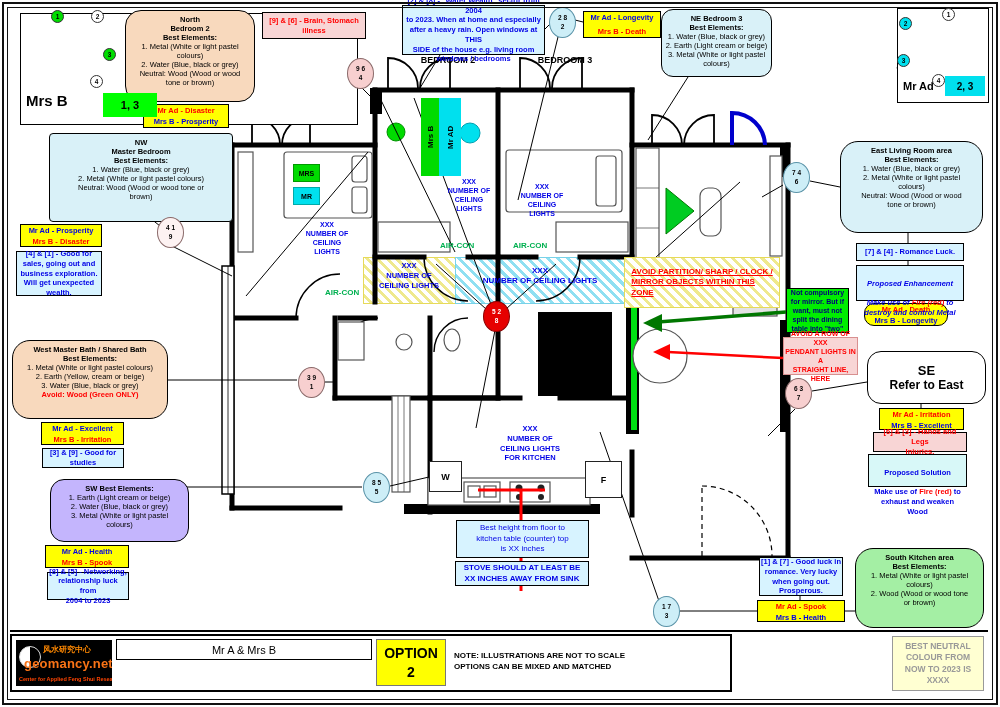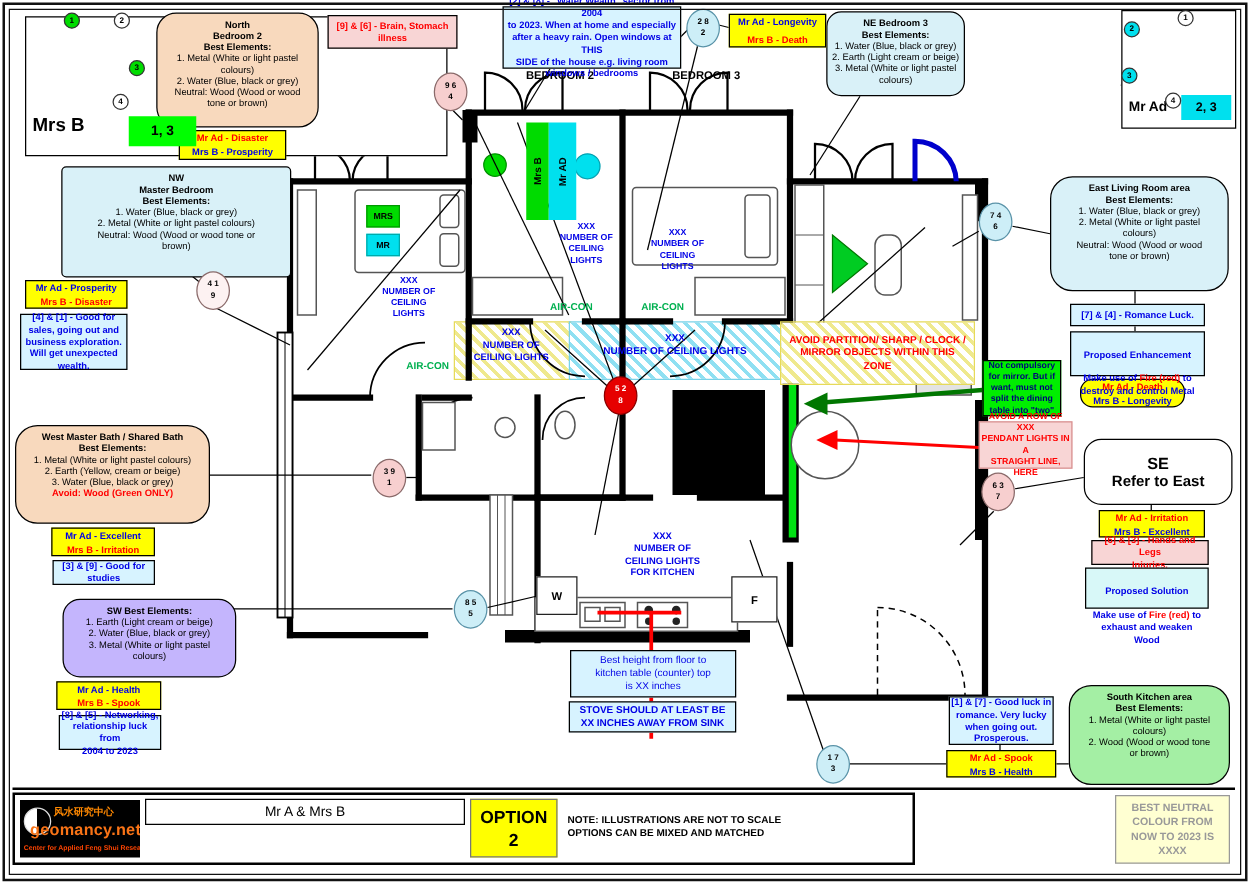--- a/index.html
+++ b/index.html
@@ -19,21 +19,21 @@
   .bg-cyanlt{background:#d9f1f8;}
   .bg-yellowlt{background:#c4b5fd;margin-left:32px;}
   .bg-greenlt{background:#a4efa4;}
   .bg-white{background:#fff;}
   .luck{position:absolute;background:#ffff00;border:1.5px solid #000;display:flex;flex-direction:column;align-items:center;justify-content:space-between;font-weight:bold;font-size:7.5px;line-height:1.5;z-index:4;box-sizing:border-box;}
   .t-red{color:#f00;}.t-blue{color:#0000e6;}
   .info{position:absolute;background:#d7f3ff;border:1px solid #000;color:#0000e6;font-weight:bold;font-size:7.5px;line-height:1.3;text-align:center;white-space:pre-line;padding:2px 1px;z-index:4;box-sizing:border-box;display:flex;flex-direction:column;align-items:center;justify-content:center;}
   .info.pink{background:#f8d5d5;color:#f00;}
   .info.greenb{background:#00ee00;color:#00007a;border:1px solid #000;}
   .info.cyanb{background:#d8f8f8;}
-  .avoidzone{position:absolute;z-index:4;background:repeating-linear-gradient(45deg,#ffffff 0 4px,#efe98d 4px 7px);border:1px solid #e6da5a;color:#f00;font-weight:bold;font-size:8px;line-height:1.3;text-align:center;white-space:pre-line;display:flex;align-items:center;justify-content:center;box-sizing:border-box;}
+  .avoidzone{position:absolute;z-index:4;background:repeating-linear-gradient(45deg,#ffffff 0 4px,#efe98d 4px 7px);border:1px solid #e6da5a;color:#f00;font-weight:bold;font-size:8px;line-height:1.3;white-space:pre-line;display:flex;align-items:center;justify-content:center;box-sizing:border-box;text-decoration:underline;}
   .badge{position:absolute;width:27px;height:31px;border-radius:50%;border:1px solid #8a6a6a;display:flex;flex-direction:column;align-items:center;justify-content:center;font-size:6.5px;font-weight:bold;line-height:1.3;z-index:6;background:#fff;box-sizing:border-box;}
   .badge.pk{background:#f7cfcf;}
   .badge.cy{background:#cdeef7;border-color:#5a93a8;}
   .badge.wh{background:#fdf2f2;}
   .badge.rd{background:#e60000;color:#fff;border-color:#8a0000;}
   .bluelabel{position:absolute;color:#0000e6;font-weight:bold;white-space:pre-line;text-align:center;line-height:1.3;font-size:7px;z-index:3;}
   .greenlabel{position:absolute;color:#00b050;font-weight:bold;font-size:8px;z-index:3;}
   .roomname{position:absolute;font-weight:bold;font-size:9px;color:#000;text-align:center;z-index:3;}
   .vbar{position:absolute;writing-mode:vertical-rl;transform:rotate(180deg);font-weight:bold;font-size:8px;display:flex;align-items:center;justify-content:center;z-index:3;color:#000;}
   .tag{position:absolute;display:flex;align-items:center;justify-content:center;font-weight:bold;font-size:7px;z-index:3;border:1px solid #098;box-sizing:border-box;}
@@ -366,21 +366,21 @@
 sales, going out and
 business exploration.
 Will get unexpected
 wealth.</div>
   <div class="info" style="left:42px;top:448px;width:82px;height:20px;">[3] &amp; [9] - Good for
 studies</div>
   <div class="info" style="left:47px;top:572px;width:82px;height:28px;">[8] &amp; [5] - Networking,
 relationship luck from
 2004 to 2023</div>
   <div class="info" style="left:856px;top:243px;width:108px;height:18px;">[7] &amp; [4] - Romance Luck.</div>
-  <div class="info" style="left:856px;top:265px;width:108px;height:36px;display:block;padding-top:3px;">
+  <div class="info" style="left:856px;top:265px;width:108px;height:36px;display:block;padding-top:3px;font-style:italic;">
     <div>Proposed Enhancement</div>
     <div><span>Make use of </span><span class="t-red">Fire (red)</span><span> to destroy and control Metal</span></div>
   </div>
   <div class="info pink" style="left:873px;top:432px;width:94px;height:20px;">[6] &amp; [3] - Hands and Legs
 Injuries.</div>
   <div class="info cyanb" style="left:868px;top:454px;width:99px;height:33px;display:block;padding-top:3px;">
     <div>Proposed Solution</div>
     <div><span>Make use of </span><span class="t-red">Fire (red)</span><span> to exhaust and weaken Wood</span></div>
   </div>
   <div class="info greenb" style="left:786px;top:288px;width:63px;height:45px;font-size:7px;">Not compulsory

